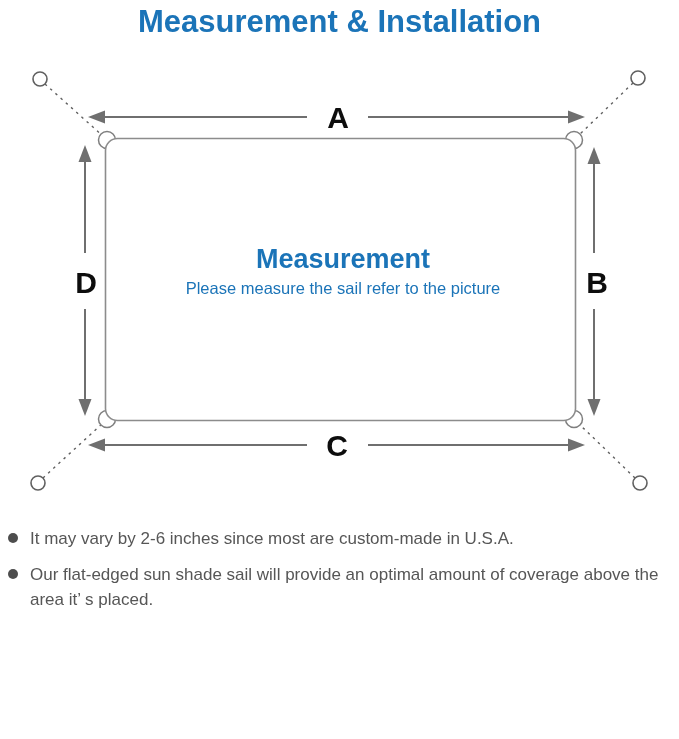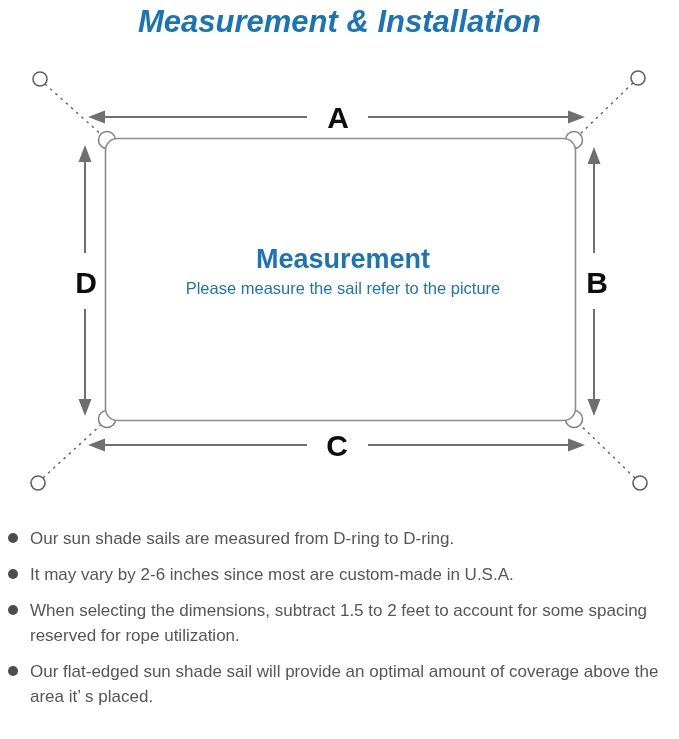--- a/index.html
+++ b/index.html
@@ -20,21 +20,20 @@
   .page-title {
     margin: 0;
     padding-top: 4px;
     height: 36px;
     line-height: 36px;
     text-align: center;
     font-size: 31px;
     font-weight: bold;
     color: #1b74b8;
     letter-spacing: 0px;
-    font-style: italic;
   }
   .diagram-svg {
     display: block;
     width: 679px;
     height: 470px;
   }
   .dim-letter {
     font-size: 30px;
     font-weight: bold;
     fill: #0d0d0d;
@@ -147,29 +146,21 @@
     <text class="dim-letter" x="337" y="456" text-anchor="middle">C</text>
     <text class="dim-letter" x="86" y="293" text-anchor="middle">D</text>
 
     <text class="center-title" x="343" y="268" text-anchor="middle">Measurement</text>
     <text class="center-subtitle" x="343" y="294" text-anchor="middle">Please measure the sail refer to the picture</text>
   </svg>
 
   <ul class="notes-list">
     <li class="note-item">
       <span class="bullet-dot"></span>
-      <span class="note-text">Our sun shade sails are measured from D-ring to D-ring.</span>
-    </li>
-    <li class="note-item">
-      <span class="bullet-dot"></span>
       <span class="note-text">It may vary by 2-6 inches since most are custom-made in U.S.A.</span>
-    </li>
-    <li class="note-item">
-      <span class="bullet-dot"></span>
-      <span class="note-text">When selecting the dimensions, subtract 1.5 to 2 feet to account for some spacing reserved for rope utilization.</span>
     </li>
     <li class="note-item">
       <span class="bullet-dot"></span>
       <span class="note-text">Our flat-edged sun shade sail will provide an optimal amount of coverage above the area it’ s placed.</span>
     </li>
   </ul>
 
 </div>
 
 </body></html>

